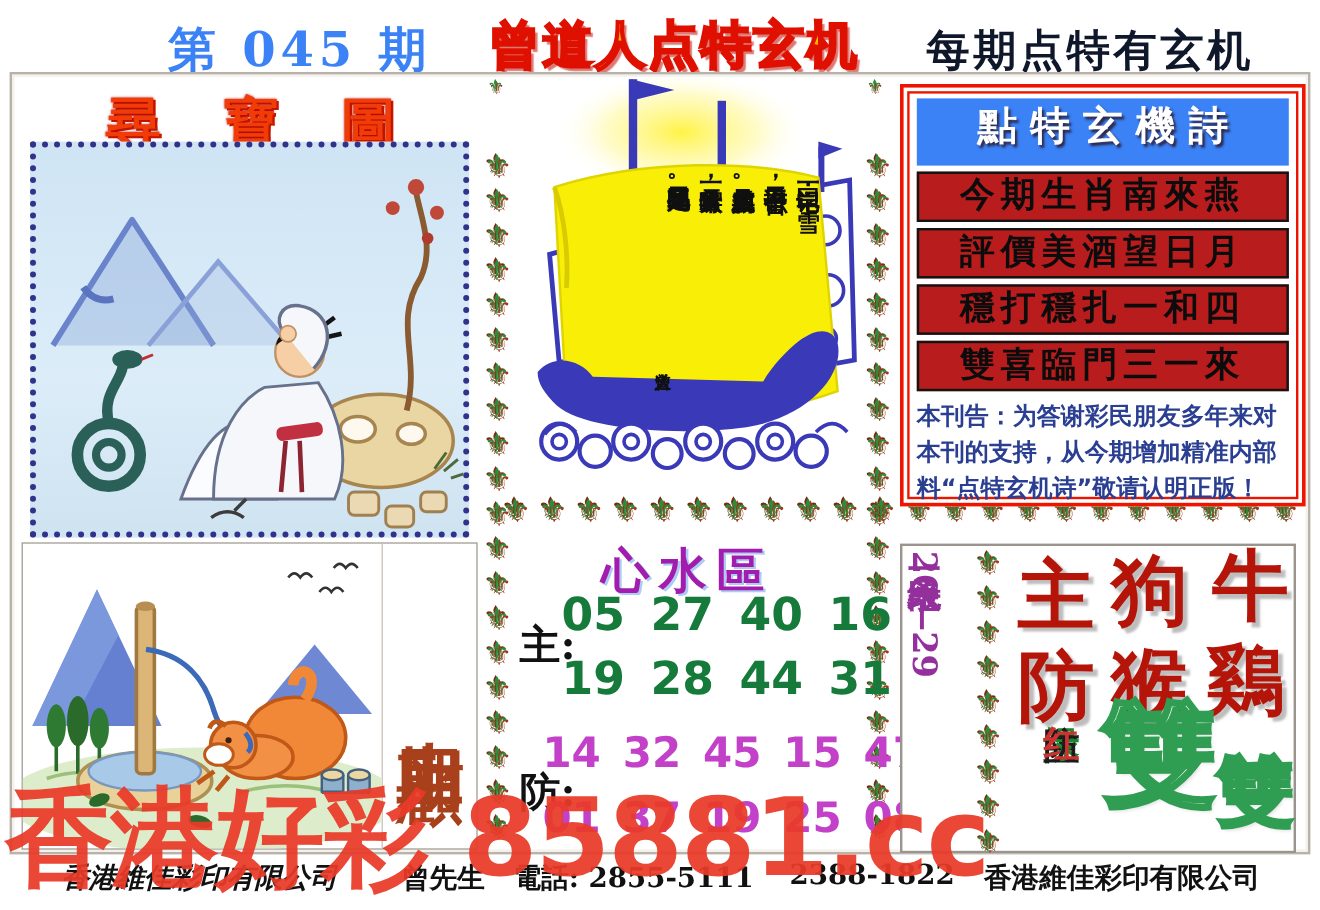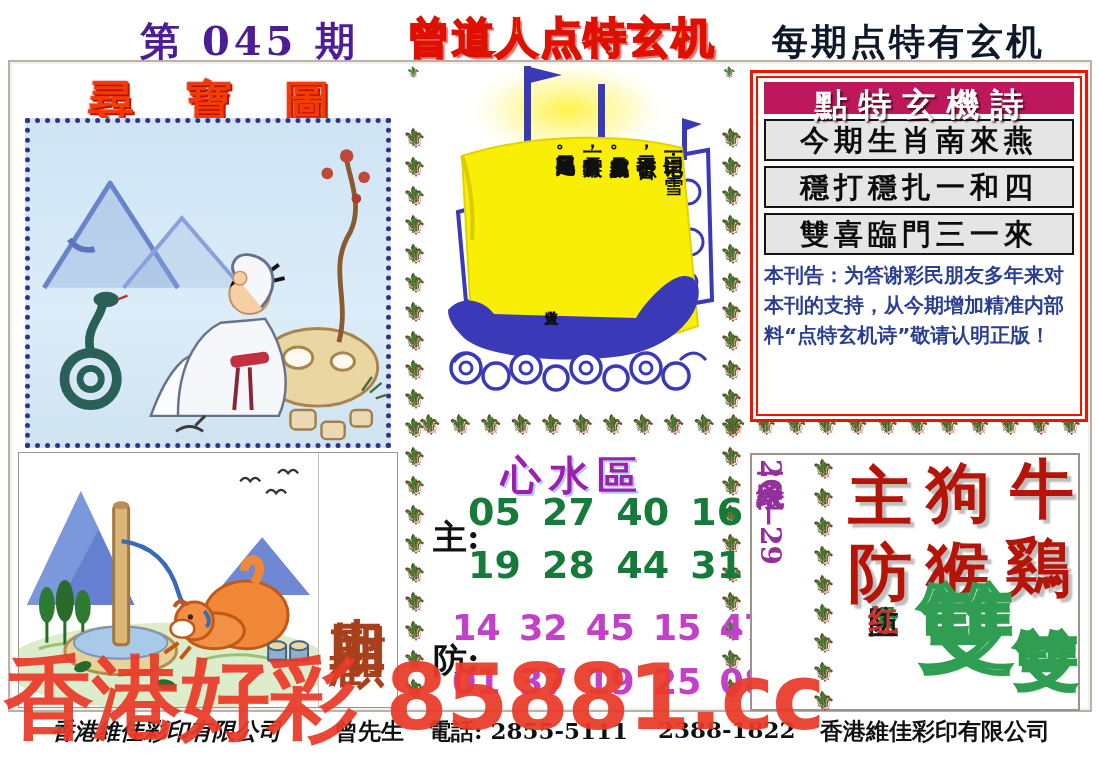--- a/index.html
+++ b/index.html
@@ -4,21 +4,21 @@
 <style>
   :root{
     --serif:"DejaVu Serif","Liberation Serif",serif;
     --sans:"DejaVu Sans","Liberation Sans",sans-serif;
   }
   *{margin:0;padding:0;box-sizing:border-box;}
   body{background:#fff;}
   .page{position:relative;width:1100px;height:758px;background:#fff;overflow:hidden;
         font-family:var(--serif);}
   
-  .issue{position:absolute;left:140px;top:14px;font-size:40px;font-weight:bold;color:#4c1d95;
+  .issue{position:absolute;left:140px;top:14px;font-size:40px;font-weight:bold;color:#3b82f6;
          letter-spacing:4px;font-family:var(--serif);}
   .brand{position:absolute;left:408px;top:10px;font-size:42px;font-weight:900;
          color:#ffb400;-webkit-text-stroke:2.2px #e01000;letter-spacing:2px;
          text-shadow:3px 3px 1px rgba(190,10,0,.55);font-family:var(--sans);}
   .slogan{position:absolute;left:772px;top:18px;font-size:36px;font-weight:900;color:#0f172a;
           letter-spacing:3px;font-family:var(--serif);}
   
   .frame{position:absolute;left:8px;top:60px;width:1084px;height:652px;
          border:2px solid #b9b2aa;box-shadow:inset 0 0 0 2px #f4f0ea;background:#fff;}
   
@@ -55,26 +55,26 @@
             font-family:var(--serif);}
   .num-row{position:absolute;text-align:right;font-family:var(--sans);font-weight:900;white-space:nowrap;}
   .green{color:#157a3a;}
   .magenta{color:#c341c9;}
   .zhu-label,.fang-label{position:absolute;left:433px;font-size:34px;font-weight:900;color:#111;
                          font-family:var(--serif);}
   
   .redbox{position:absolute;left:750px;top:70px;width:338px;height:352px;
           border:3px solid #ee1400;padding:3px;background:#fff;}
   .redbox-inner{border:2px solid #ee1400;width:100%;height:100%;padding:4px 6px 2px;}
-  .poem-title{background:#be185d;color:#fff;text-align:center;font-size:33px;font-weight:900;
-              letter-spacing:11px;text-indent:11px;height:32px;line-height:46px;
+  .poem-title{background:#3b82f6;color:#fff;text-align:center;font-size:33px;font-weight:900;
+              letter-spacing:11px;text-indent:11px;height:56px;line-height:46px;
               text-shadow:2px 2px 2px rgba(40,0,0,.7);font-family:var(--serif);}
   .poem-row{border:2px solid #141414;height:42px;line-height:39px;margin-top:5px;text-align:center;
-            font-size:29px;font-weight:900;letter-spacing:5px;color:#0c0c0c;background:#e5e5e5;
-            font-family:Liberation Serif, serif;}
+            font-size:29px;font-weight:900;letter-spacing:5px;color:#0c0c0c;background:#b91c1c;
+            font-family:Liberation Mono, monospace;}
   .notice{margin-top:5px;color:#2a3f92;font-size:20px;font-weight:bold;line-height:1.5;
           font-family:var(--sans);}
   
   .rb-panel{position:absolute;left:750px;top:453px;width:330px;height:258px;
             border:2px solid #9a948c;background:#fff;}
   .juesha{position:absolute;left:2px;top:4px;height:252px;writing-mode:vertical-rl;
           font-size:28px;font-weight:900;color:#93309c;line-height:1.1;font-family:var(--serif);}
   #fleurcol3{left:56px;top:0px;width:30px;}
   .zd{position:absolute;font-size:64px;font-weight:900;color:#b51408;line-height:1;
       text-shadow:4px 4px 2px #bdbdbd;font-family:var(--serif);}
@@ -333,20 +333,21 @@
   <div class="fang-label" style="top:638px;">防:</div>
   <div class="num-row green" style="left:468px;top:490px;width:250px;font-size:38px;word-spacing:8px;">05 27 40 16</div>
   <div class="num-row green" style="left:468px;top:543px;width:250px;font-size:38px;word-spacing:8px;">19 28 44 31</div>
   <div class="num-row magenta" style="left:452px;top:608px;width:266px;font-size:35px;word-spacing:6px;">14 32 45 15 47</div>
   <div class="num-row magenta" style="left:452px;top:662px;width:266px;font-size:35px;word-spacing:6px;">01 37 19 25 08</div>
 
   <div class="redbox">
     <div class="redbox-inner">
       <div class="poem-title">點特玄機詩</div>
       <div class="poem-row">今期生肖南來燕</div>
+      <div class="poem-row">評價美酒望日月</div>
       <div class="poem-row">穩打穩扎一和四</div>
       <div class="poem-row">雙喜臨門三一來</div>
       <div class="notice">本刊告：为答谢彩民朋友多年来对本刊的支持，从今期增加精准内部料“点特玄机诗”敬请认明正版！</div>
     </div>
   </div>
 
   <div class="rb-panel">
     <div class="juesha">绝杀一段20—29</div>
     <div class="fleur-col" id="fleurcol3">
         <span class="fleur">⚜</span>

